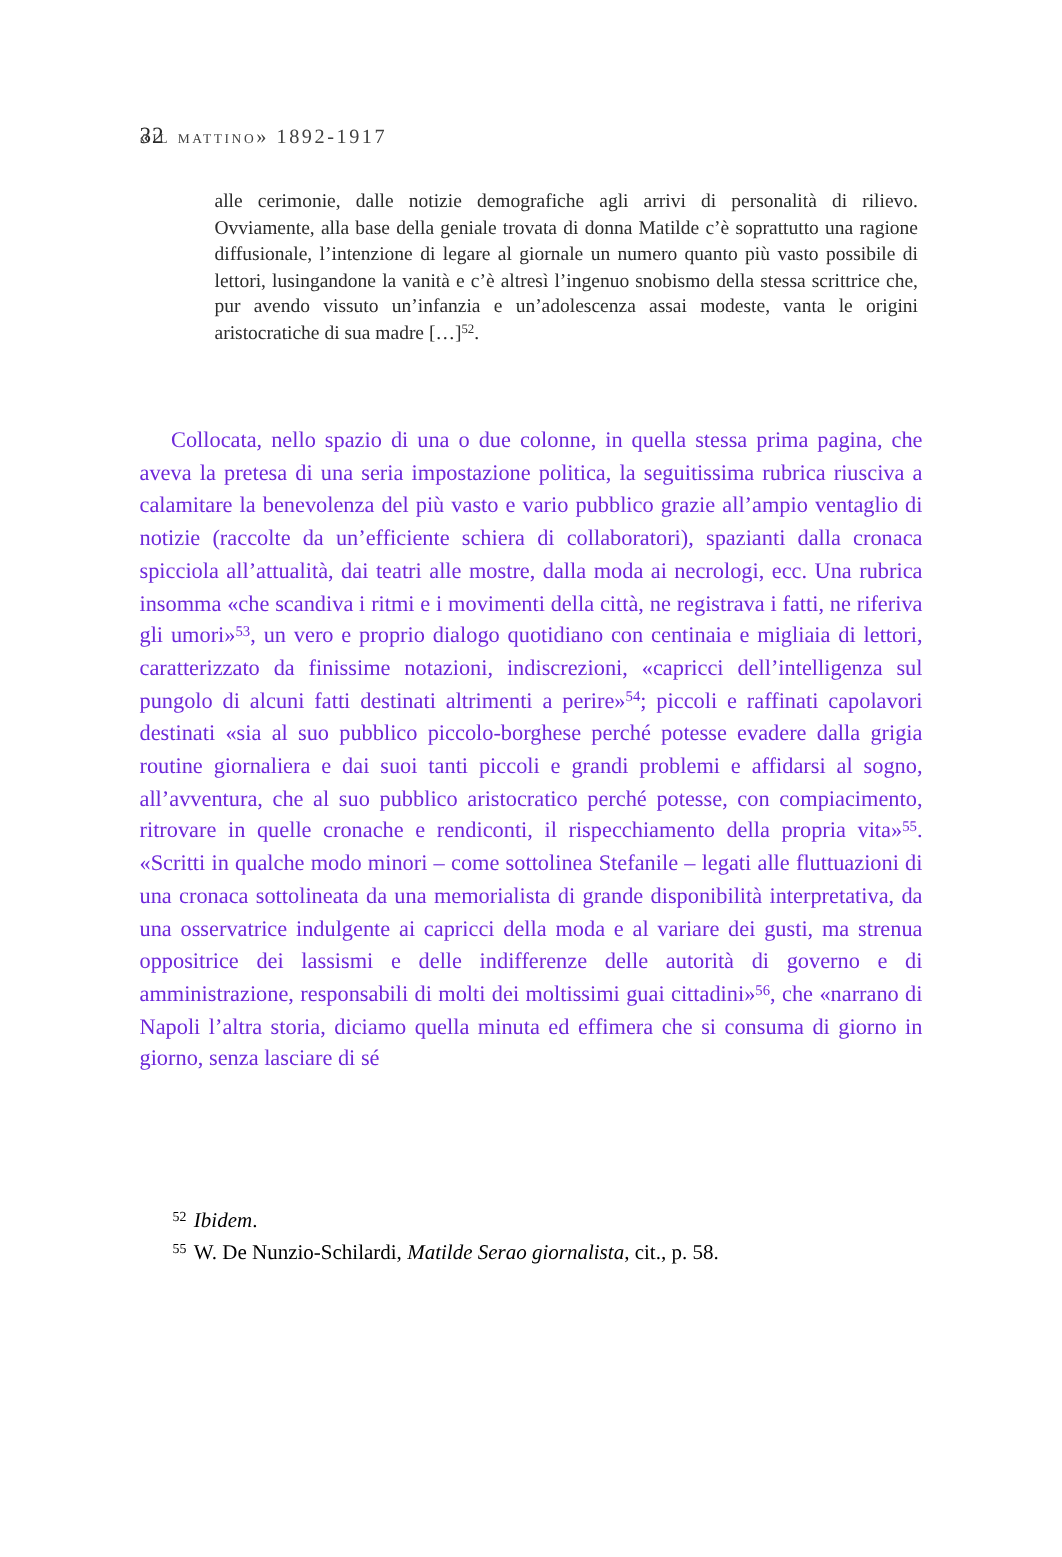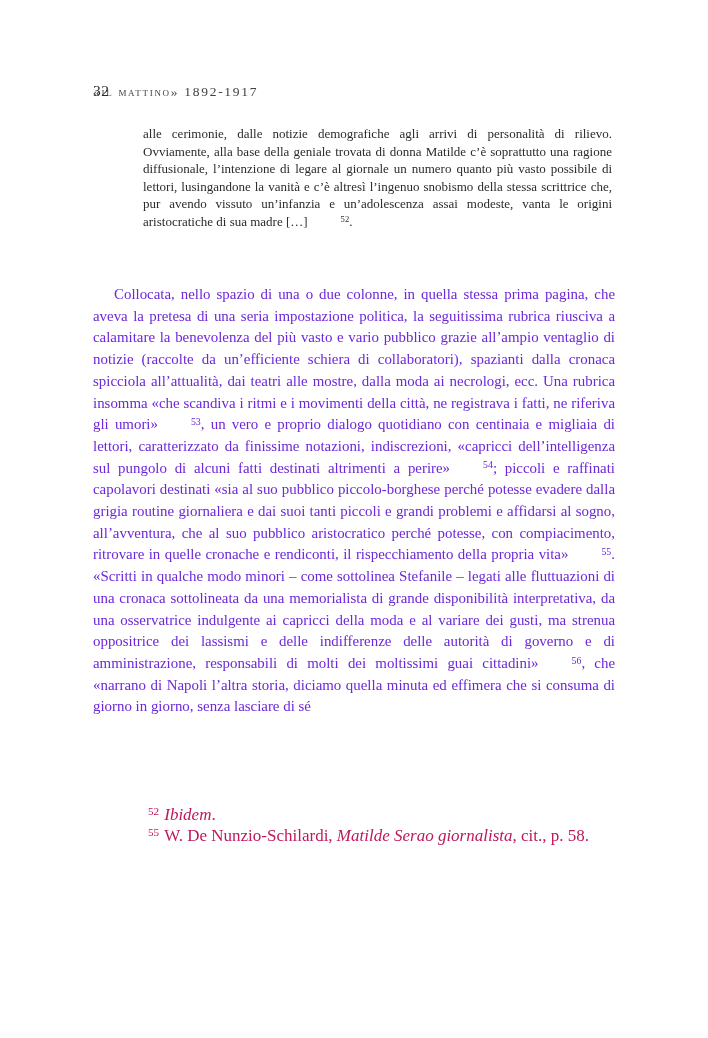--- a/index.html
+++ b/index.html
@@ -73,41 +73,40 @@
     -webkit-hyphens: auto;
     color: #6d28d9;
   }
 
   
   .footnotes {
     position: absolute;
     top: 804px;
     left: 93px;
     width: 522px;
-    font-size: 17px;
+    font-size: 14px;
     line-height: 21.2px;
-    color: #be185d;
+    color: #000000;
   }
   .footnote {
     margin: 0;
     text-align: justify;
     text-indent: 22px;
     hyphens: auto;
     -webkit-hyphens: auto;
   }
   .footnote em, .quote em, .body-text em {
     font-style: italic;
   }
   sup.fnref {
     font-size: 66%;
     line-height: 0;
     vertical-align: baseline;
     position: relative;
     top: -0.45em;
-    margin-left: 33px;
   }
   .footnote sup.fnnum {
     margin-right: 5px;
   }
 </style>
 </head>
 <body>
 
 <div class="page">
 

